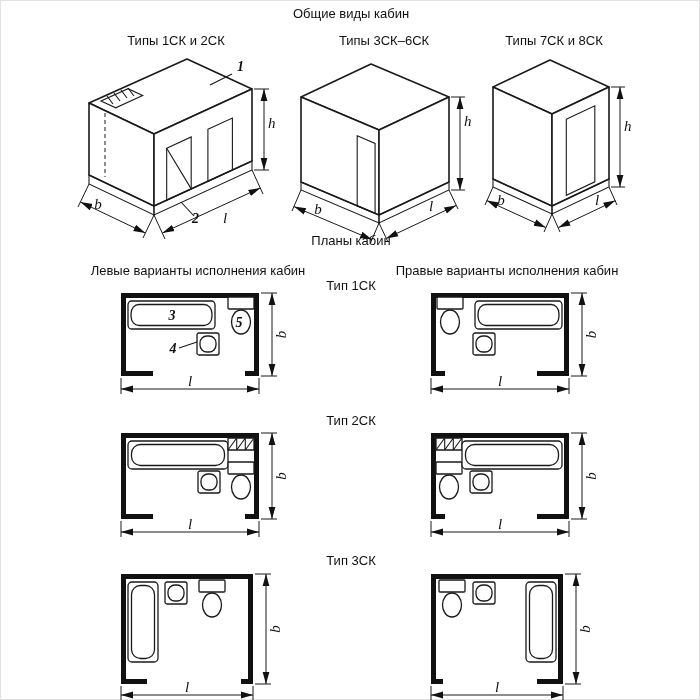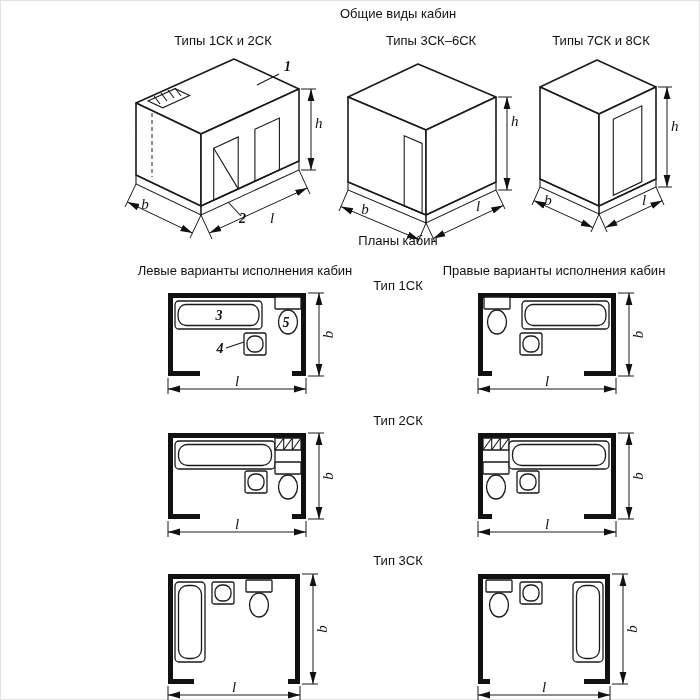--- a/index.html
+++ b/index.html
@@ -1,16 +1,16 @@
 <!DOCTYPE html>
 <html><head>
 <meta charset="utf-8">
 <style>
   html,body{margin:0;padding:0;background:#fff;}
-  .canvas{position:relative;width:700px;height:700px;background:#fff;border:1px solid #e2e2e2;box-sizing:border-box;padding-left:47px;}
+  .canvas{position:relative;width:700px;height:700px;background:#fff;border:1px solid #e2e2e2;box-sizing:border-box;}
   svg{display:block;}
   .t-sans{font:13px "Liberation Sans",sans-serif;fill:#111;}
   .t-dim{font:italic 15px "Liberation Serif",serif;fill:#111;}
   .t-call{font:italic bold 14px "Liberation Serif",serif;fill:#111;}
   .face{fill:#fff;stroke:#1a1a1a;stroke-width:1.6;stroke-linejoin:round;}
   .thin{fill:none;stroke:#1a1a1a;stroke-width:1.1;}
   .dim{fill:none;stroke:#1a1a1a;stroke-width:1;}
   .wall{fill:none;stroke:#111;stroke-width:5;}
   .fix{fill:#fff;stroke:#1a1a1a;stroke-width:1.3;vector-effect:non-scaling-stroke;}
   .dash{fill:none;stroke:#1a1a1a;stroke-width:1;stroke-dasharray:4 3;}

